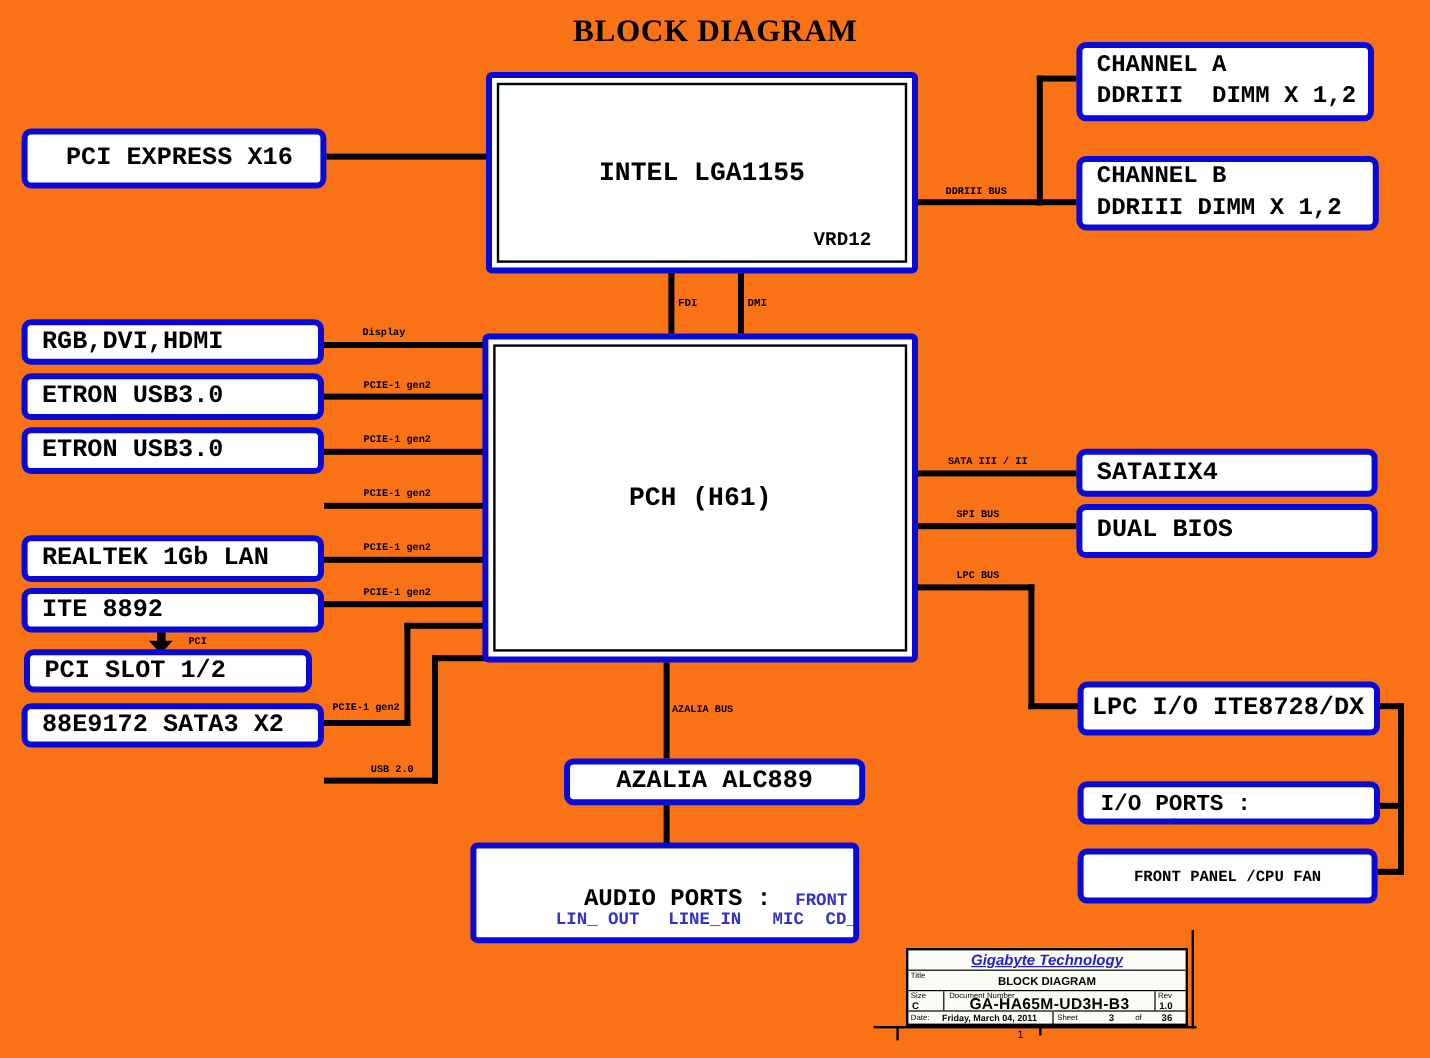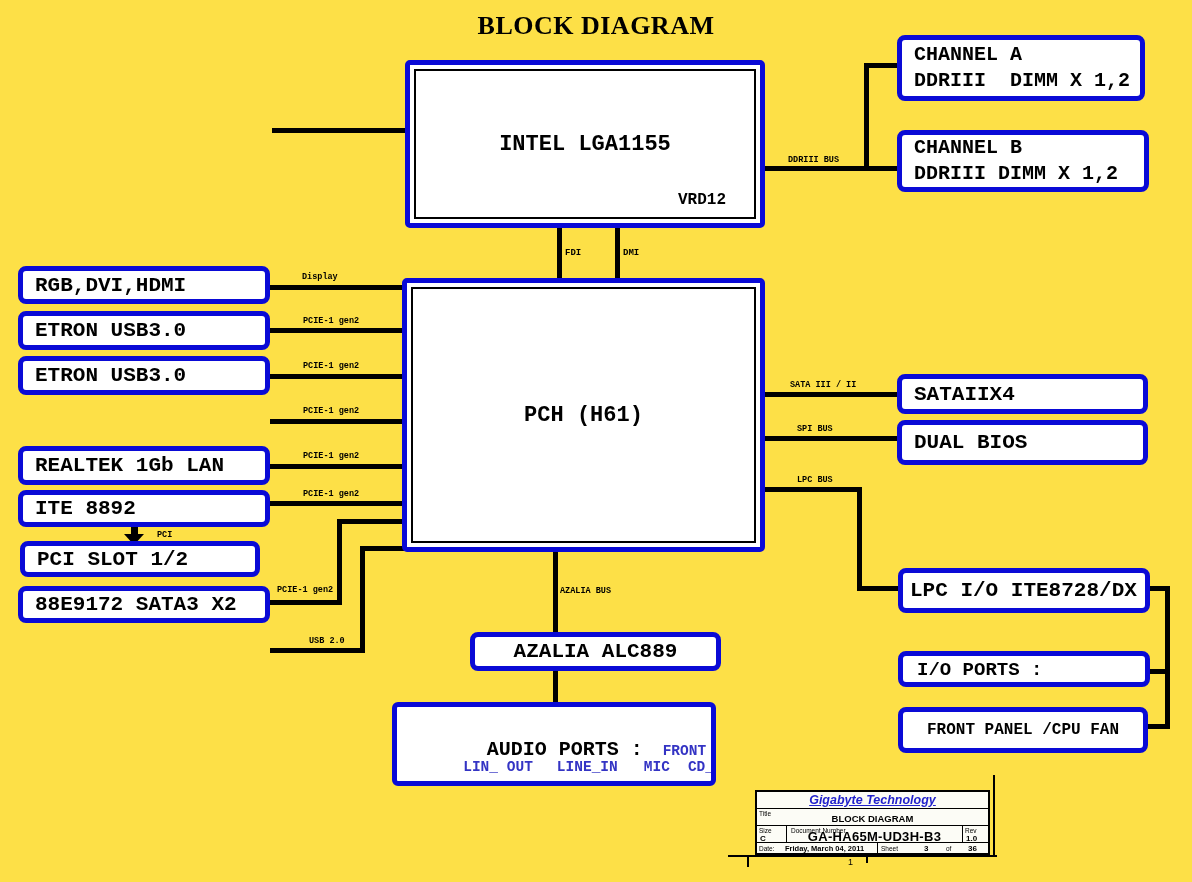--- a/index.html
+++ b/index.html
@@ -1,18 +1,18 @@
 <!DOCTYPE html>
 <html><head>
 <meta charset="utf-8">
 <style>
   html,body { margin:0; padding:0; background:#fcfcf6; }
   #canvas {
     position:relative; width:1192px; height:882px;
-    background:#fde047; overflow:hidden;
+    background:#f97316; overflow:hidden;
     font-family:"Liberation Mono","DejaVu Sans Mono",monospace;
   }
   .wire { position:absolute; background:#000; }
   .h { height:5px; }
   .v { width:5px; }
   .box {
     position:absolute; box-sizing:border-box;
     border:5px solid #0a0ad6; border-radius:8px; background:#fff;
     display:flex; align-items:center;
     font-weight:bold; font-size:21px; color:#000;
@@ -150,20 +150,23 @@
       <span>INTEL LGA1155</span>
       <span class="vrd">VRD12</span>
     </div>
   </div>
   <div class="bigbox" style="left:402px; top:278px; width:363px; height:274px;">
     <div class="inner">
       <span>PCH (H61)</span>
     </div>
   </div>
 
+  <div class="box pad" style="left:18px; top:107px; width:254px; height:50px;">
+    <span style="padding-left:20px;">PCI EXPRESS X16</span>
+  </div>
 
   <div class="box pad" style="left:18px; top:266px; width:252px; height:38px;">
     <span>RGB,DVI,HDMI</span>
   </div>
   <div class="box pad" style="left:18px; top:311px; width:252px; height:39px;">
     <span>ETRON USB3.0</span>
   </div>
   <div class="box pad" style="left:18px; top:356px; width:252px; height:39px;">
     <span>ETRON USB3.0</span>
   </div>
@@ -195,21 +198,21 @@
   <div class="box pad" style="left:897px; top:420px; width:251px; height:45px;">
     <span>DUAL BIOS</span>
   </div>
   <div class="box" style="left:898px; top:568px; width:252px; height:45px; padding-left:7px;">
     <span>LPC I/O ITE8728/DX</span>
   </div>
   <div class="box" style="left:898px; top:651px; width:252px; height:36px; display:block;">
     <div style="position:absolute; left:14px; top:3px; font-size:19px;">I/O PORTS :</div>
     <div class="blue" style="position:absolute; left:15px; top:25px; font-size:11.5px;">COMA  KB/PS2</div>
   </div>
-  <div class="box center" style="left:898px; top:707px; width:250px; height:46px; font-size:16px;">
+  <div class="box center" style="left:898px; top:707px; width:250px; height:46px; font-size:13px;">
     <span>FRONT PANEL /CPU FAN</span>
   </div>
 
   <div class="box center" style="left:430px; top:632px; width:251px; height:39px;margin-left:40px;">
     <span>AZALIA ALC889</span>
   </div>
   <div class="box" style="left:392px; top:702px; width:324px; height:84px; display:block; border-radius:6px;">
     <div class="audiorow" style="top:8px;">
       <span style="font-size:20px;">AUDIO PORTS :</span><span class="blue" style="font-size:14.5px; margin-left:20px;">FRONT AUDIO</span>
     </div>

